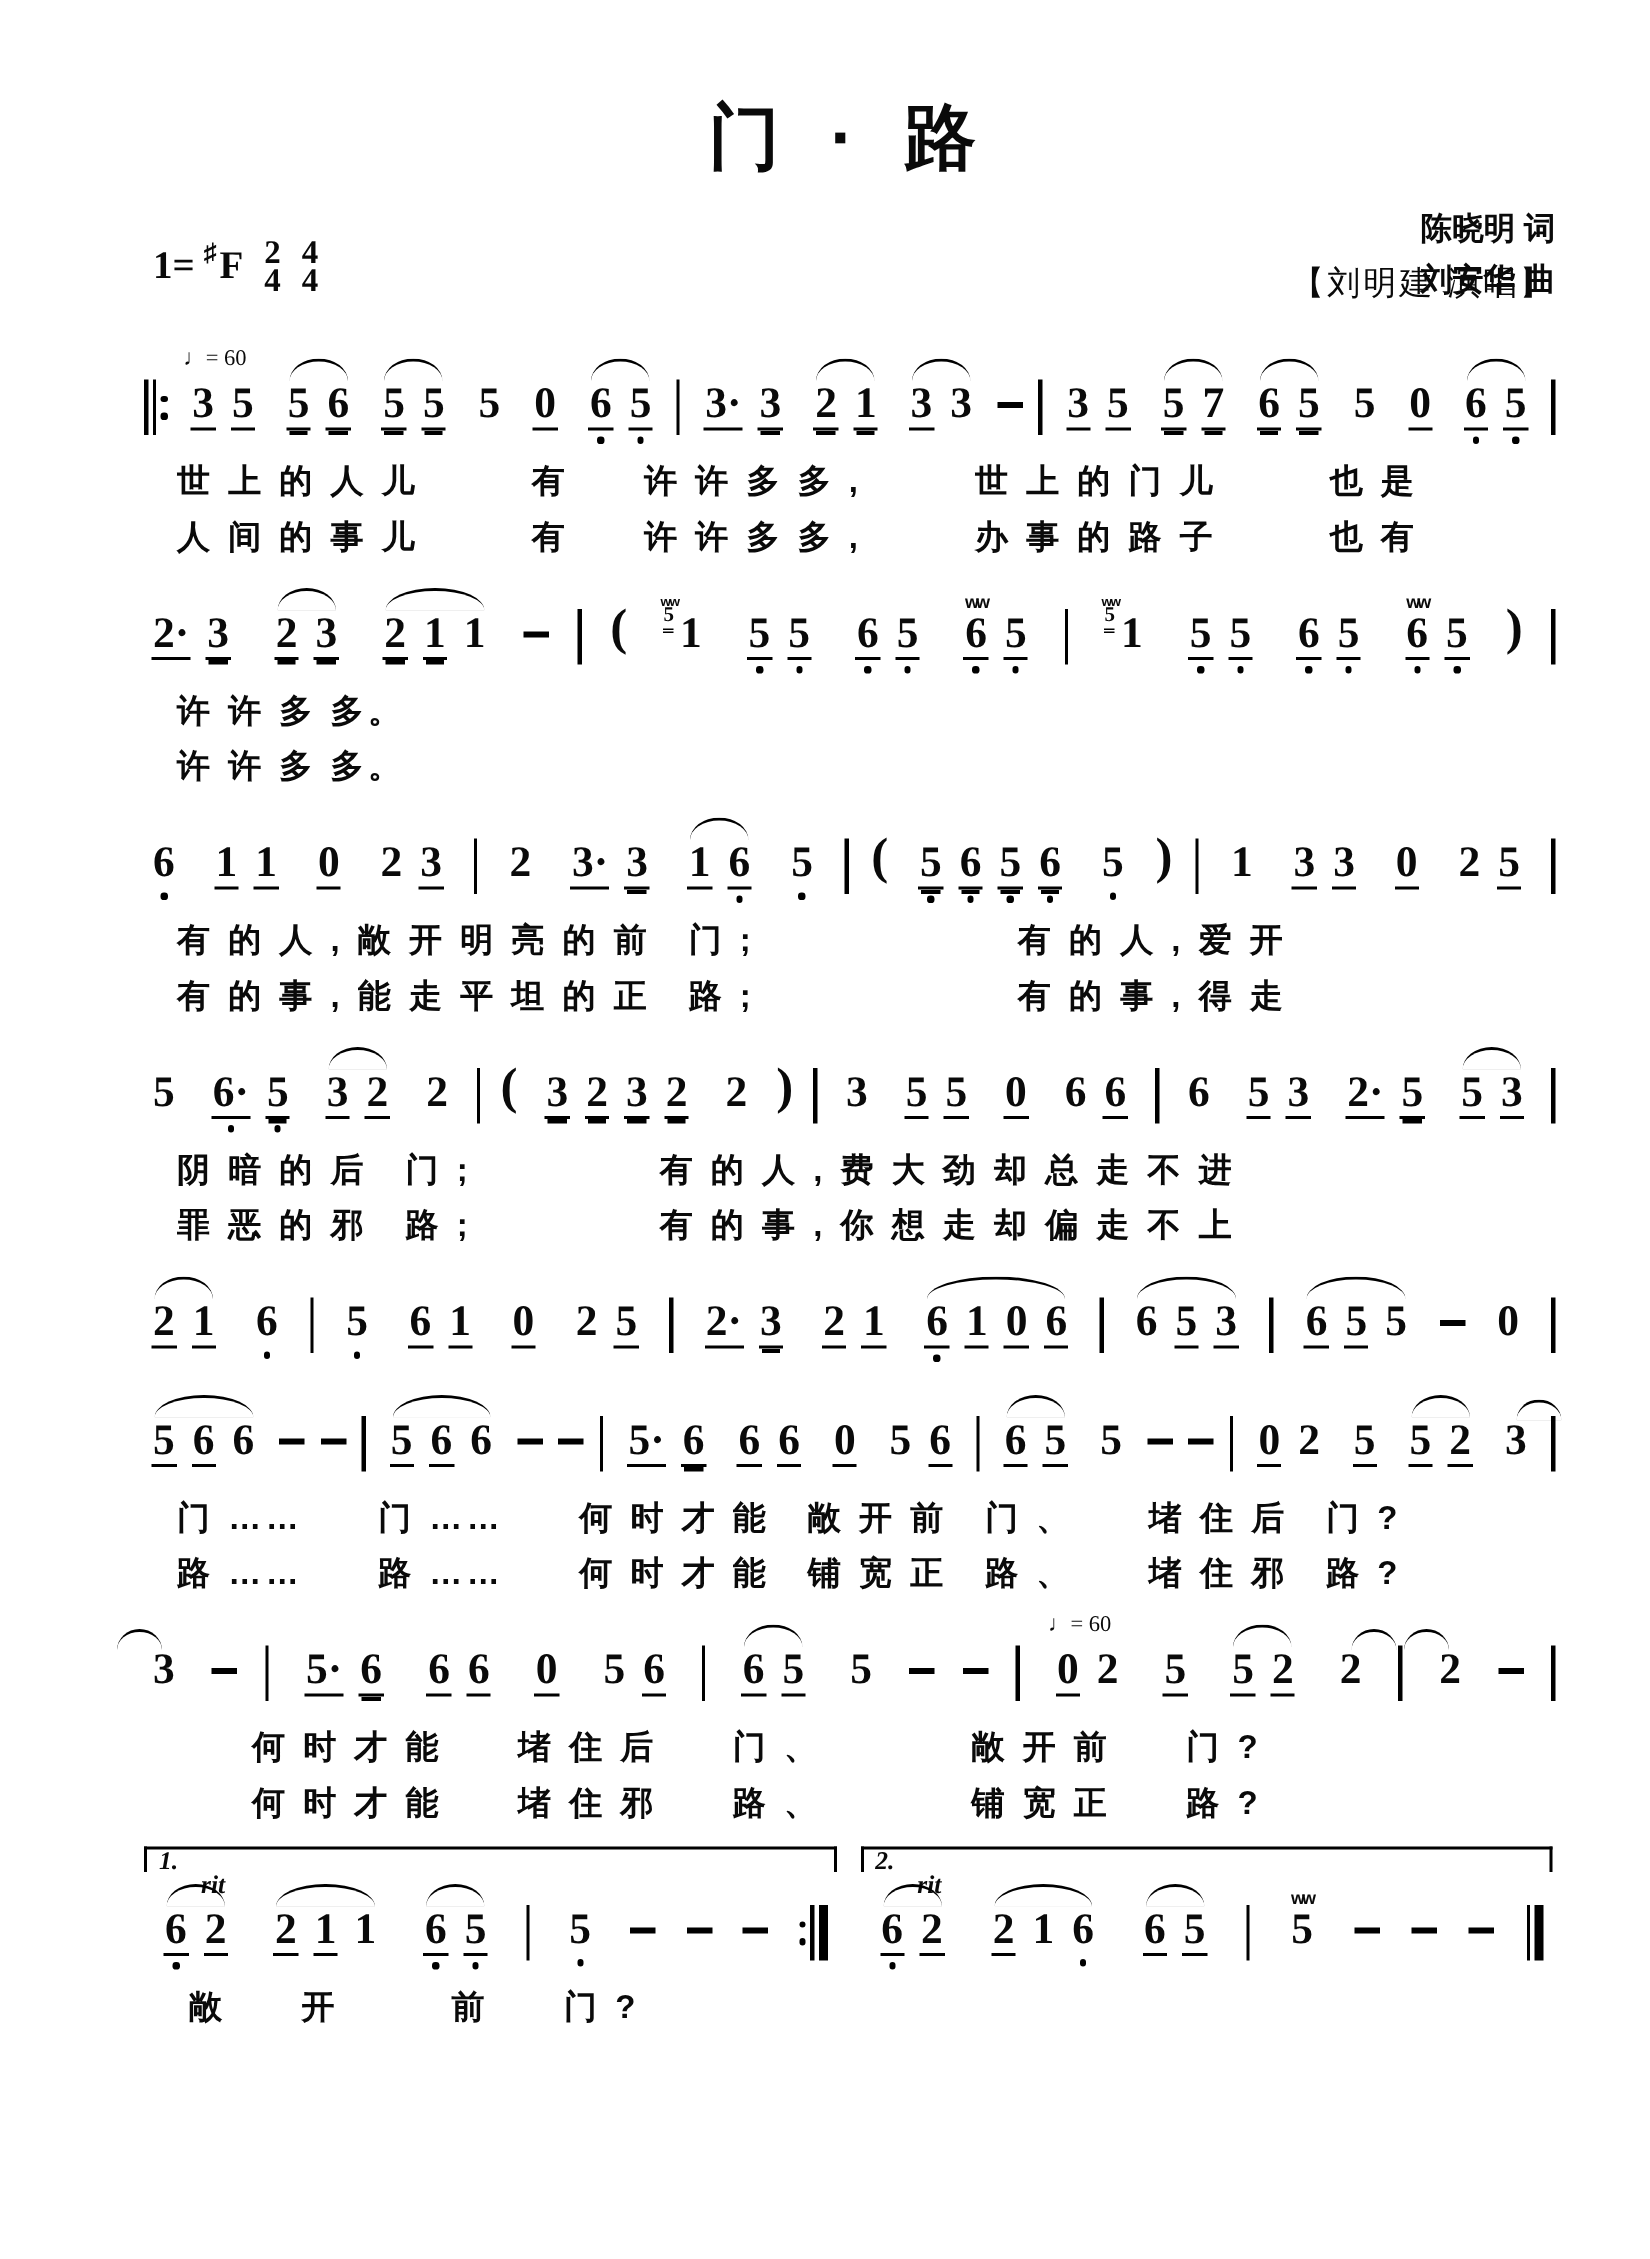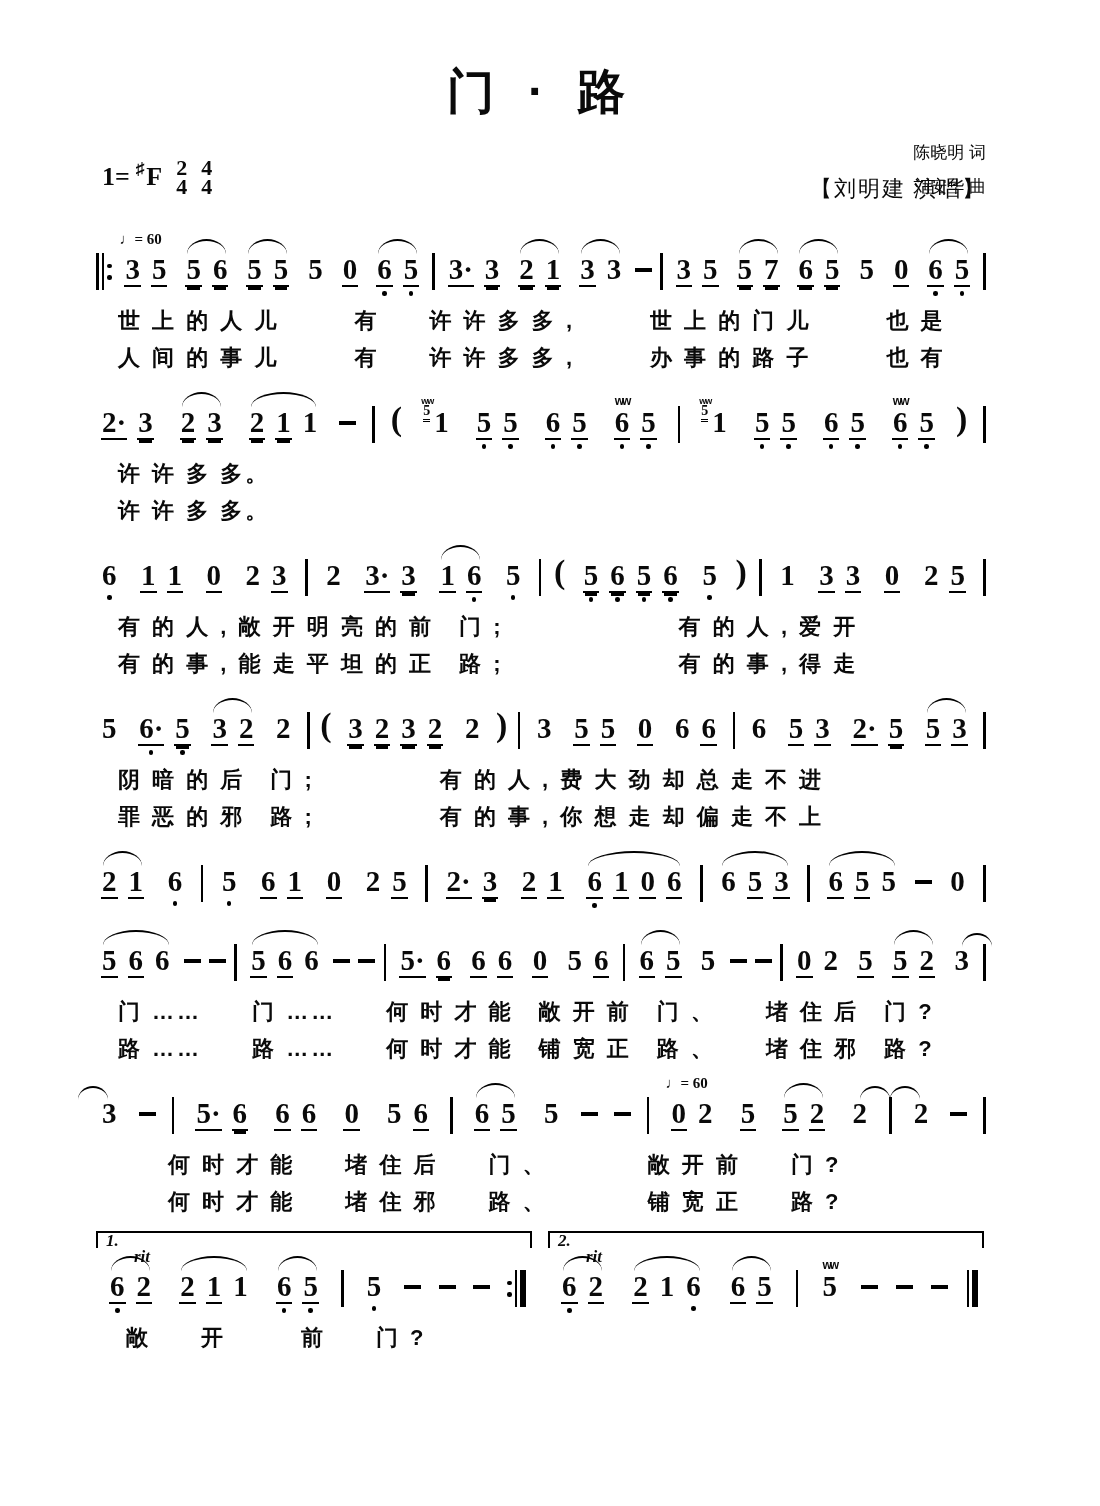--- a/index.html
+++ b/index.html
@@ -1,33 +1,33 @@
 <!DOCTYPE html>
 <html><head>
 <meta charset="utf-8">
 <style>
   html,body{margin:0;padding:0;background:#e8e8e8;}
   .page{
     width:1100px;height:1506px;background:#ffffff;margin:0 auto;box-sizing:border-box;
-    padding:46px 114px 30px 96px;position:relative;overflow:hidden;color:#0a0a0a;
+    padding:46px 63px 30px 96px;position:relative;overflow:hidden;color:#0a0a0a;
     font-family:"Liberation Sans",sans-serif;
   }
   
   .title{text-align:center;font-size:48px;font-weight:800;letter-spacing:10px;
     font-family:"Liberation Sans",sans-serif;margin-top:14px;}
   .meta{position:relative;height:104px;margin-top:6px;}
   .keysig{position:absolute;left:6px;top:28px;font-family:"Liberation Serif",serif;
     font-weight:700;font-size:26px;display:flex;align-items:center;gap:6px;}
   .keysig .sharp{font-size:17px;position:relative;top:-8px;margin-right:-4px;}
   .frac{display:inline-flex;flex-direction:column;align-items:center;line-height:19px;
     font-size:22px;margin-left:8px;}
   .performer{position:absolute;left:0;right:0;top:44px;text-align:right;
     font-size:22px;font-weight:400;letter-spacing:2px;}
-  .credits{position:absolute;right:0;top:6px;text-align:right;font-size:17px;
-    font-weight:400;line-height:34px;}
+  .credits{position:absolute;right:0;top:6px;text-align:right;font-size:21px;
+    font-weight:700;line-height:34px;}
   .mood{font-size:21px;font-weight:700;font-style:italic;margin:2px 0 18px 6px;}
   
   .system{margin-bottom:13px;}
   .noterow{display:flex;align-items:flex-start;justify-content:space-between;width:100%;}
   .grp{display:inline-flex;position:relative;}
   .grp.slur::before{content:"";position:absolute;top:5px;left:7px;right:7px;height:13px;
     border-top:2.5px solid #000;border-radius:50% 50% 0 0 / 100% 100% 0 0;}
   .tok{display:inline-flex;flex-direction:column;align-items:center;margin:0 5px;position:relative;}
   .top{height:20px;display:flex;align-items:flex-end;justify-content:center;
     font-size:12px;font-weight:800;line-height:12px;letter-spacing:-2px;}
@@ -46,21 +46,21 @@
     border-top:2.5px solid #000;border-radius:50% 50% 0 0 / 100% 100% 0 0;}
   .tok.tie-l::after{content:"";position:absolute;top:8px;right:55%;width:30px;height:12px;
     border-top:2.5px solid #000;border-radius:50% 50% 0 0 / 100% 100% 0 0;}
   .bar{display:inline-flex;align-items:center;gap:3px;height:37px;margin-top:19px;}
   .bar i{display:block;width:2.5px;height:37px;background:#000;}
   .bar i.th{width:6px;}
   .bar .dd{display:flex;flex-direction:column;justify-content:center;gap:7px;}
   .bar .dd b{width:4.5px;height:4.5px;border-radius:50%;background:#000;display:block;}
   .dash{width:17px;height:4px;background:#000;margin-top:34px;align-self:flex-start;}
   .paren{font-size:34px;font-weight:700;margin-top:15px;font-family:"Liberation Serif",serif;line-height:34px;}
-  .tempo{position:absolute;top:-3px;left:0;font-size:15px;font-weight:700;white-space:nowrap;
+  .tempo{position:absolute;top:-3px;left:0;font-size:15px;font-weight:400;white-space:nowrap;
     font-family:"Liberation Serif",serif;}
   .lyr{font-size:22px;font-weight:700;letter-spacing:3px;white-space:pre;line-height:33px;
     margin-top:4px;margin-left:22px;}
   
   .endings-row{display:flex;gap:14px;}
   .ending{flex:1;position:relative;padding:20px 8px 0 8px;}
   .ending .bracket{position:absolute;top:0;left:0;right:2px;height:15px;
     border:2.5px solid #000;border-bottom:none;}
   .vlabel{position:absolute;top:1px;left:10px;font-style:italic;font-weight:700;
     font-family:"Liberation Serif",serif;font-size:17px;line-height:17px;}

